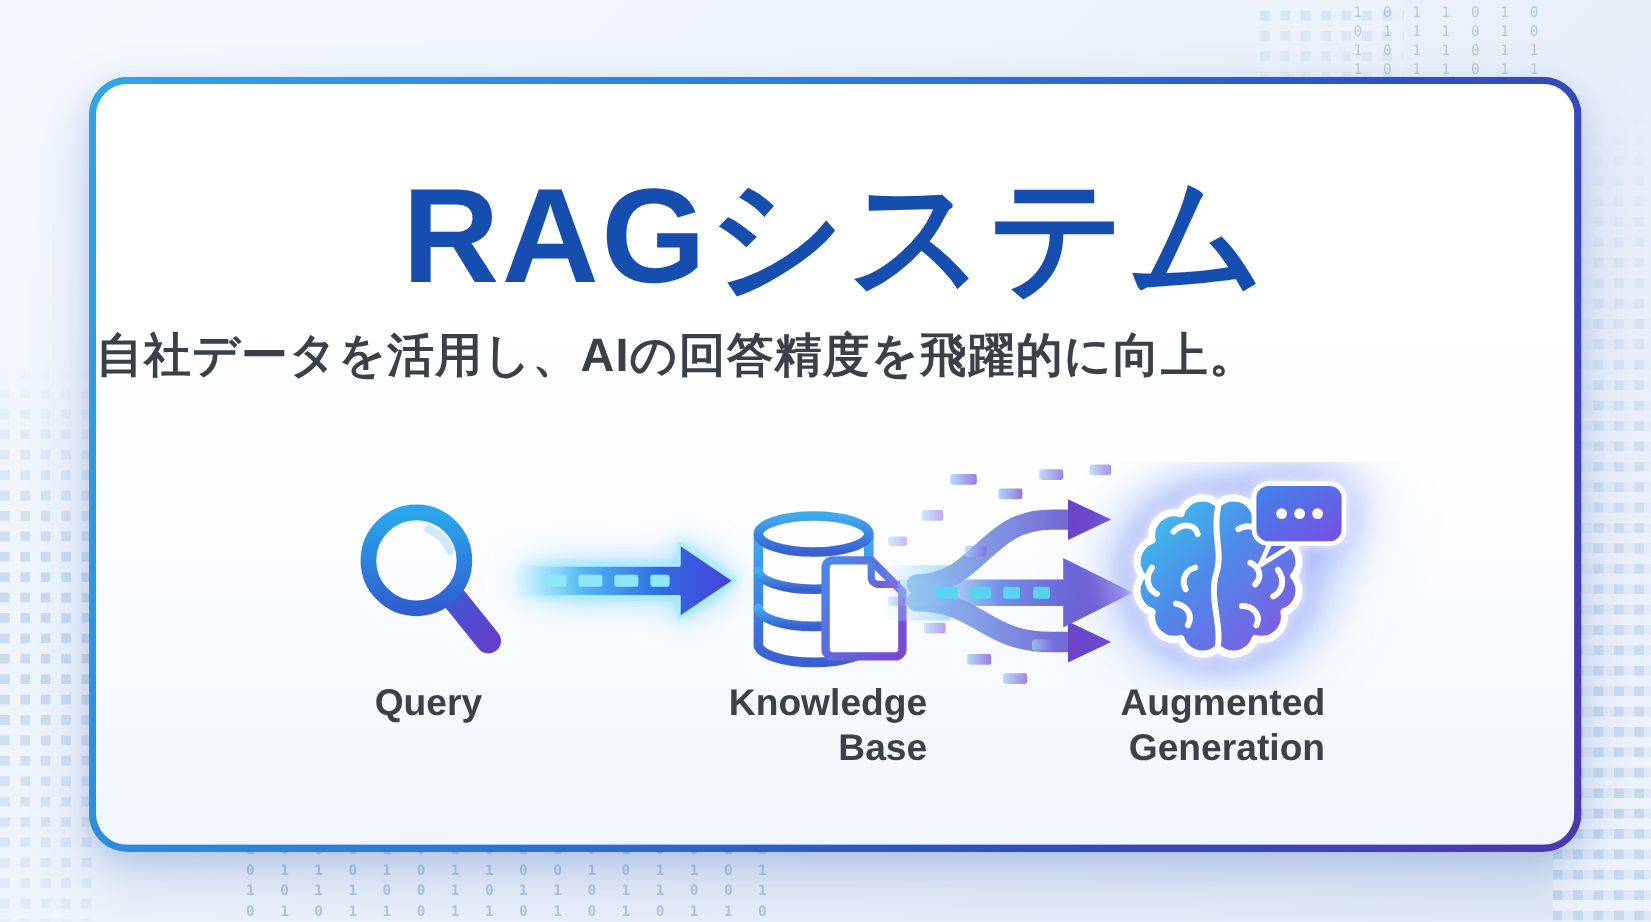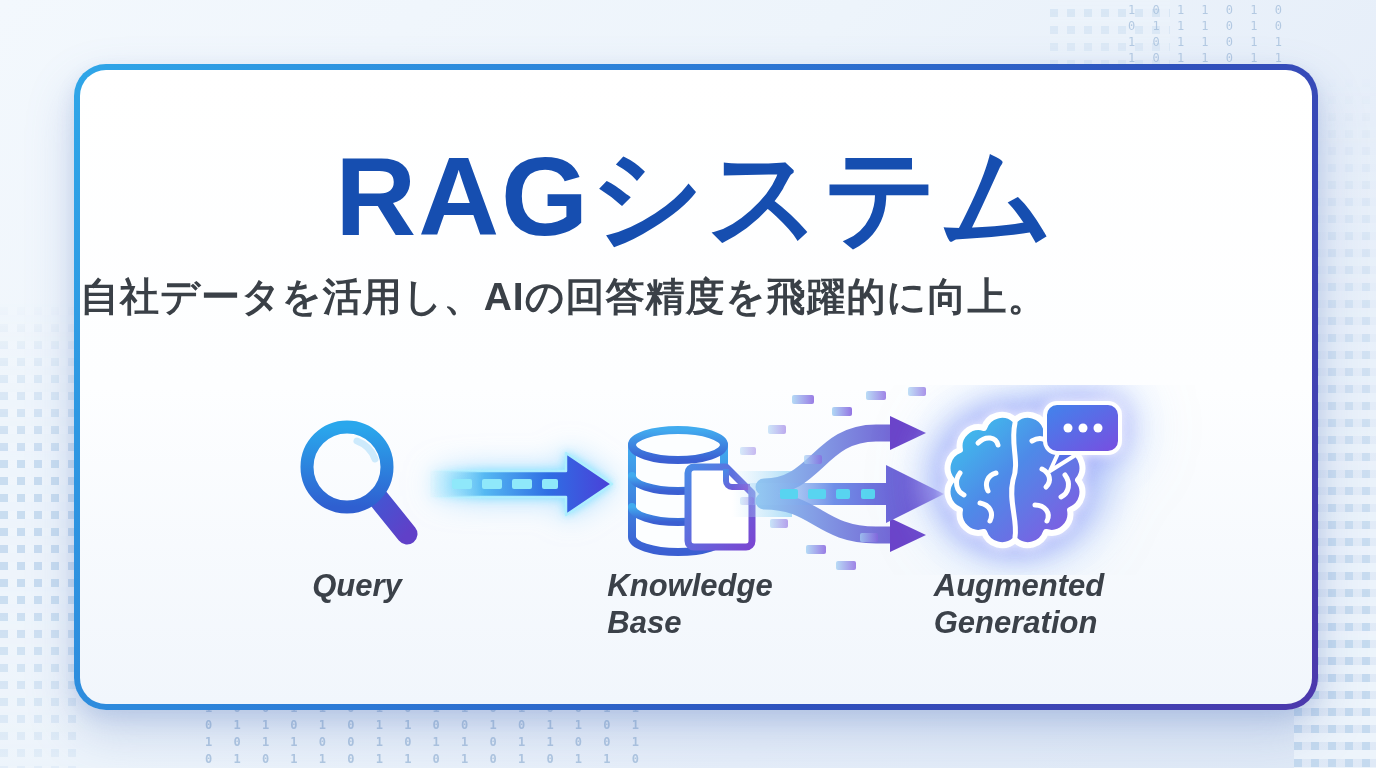--- a/index.html
+++ b/index.html
@@ -58,22 +58,22 @@
     color:#164eb0;letter-spacing:2px;margin-top:11px;
   }
   .subtitle{
     position:absolute;left:0;right:0;top:204px;
     text-align:left;font-size:39px;line-height:1.2;font-weight:bold;
     color:#3a4047;letter-spacing:1px;
   }
   .diagram-svg{position:absolute;left:0;top:315px;width:1230px;height:190px;}
   .step-label{
     position:absolute;top:497px;transform:translateX(-50%);
-    text-align:left;font-size:31px;line-height:37px;font-weight:bold;
-    color:#3b4149;white-space:pre-line;font-style:italic;
+    text-align:right;font-size:31px;line-height:37px;font-weight:bold;
+    color:#3b4149;white-space:pre-line;
   }
   .step-label.query{left:277px;}
   .step-label.kb{left:610px;}
   .step-label.ag{left:939px;}
   .glow-cyan{filter:drop-shadow(0 0 5px rgba(130,225,255,.95)) drop-shadow(0 0 14px rgba(120,200,255,.55));}
   .glow-brain{filter:drop-shadow(0 0 6px rgba(255,255,255,.9)) drop-shadow(0 0 16px rgba(150,148,248,.8)) drop-shadow(0 0 28px rgba(120,180,250,.5));}
 </style>
 </head>
 <body>
 

